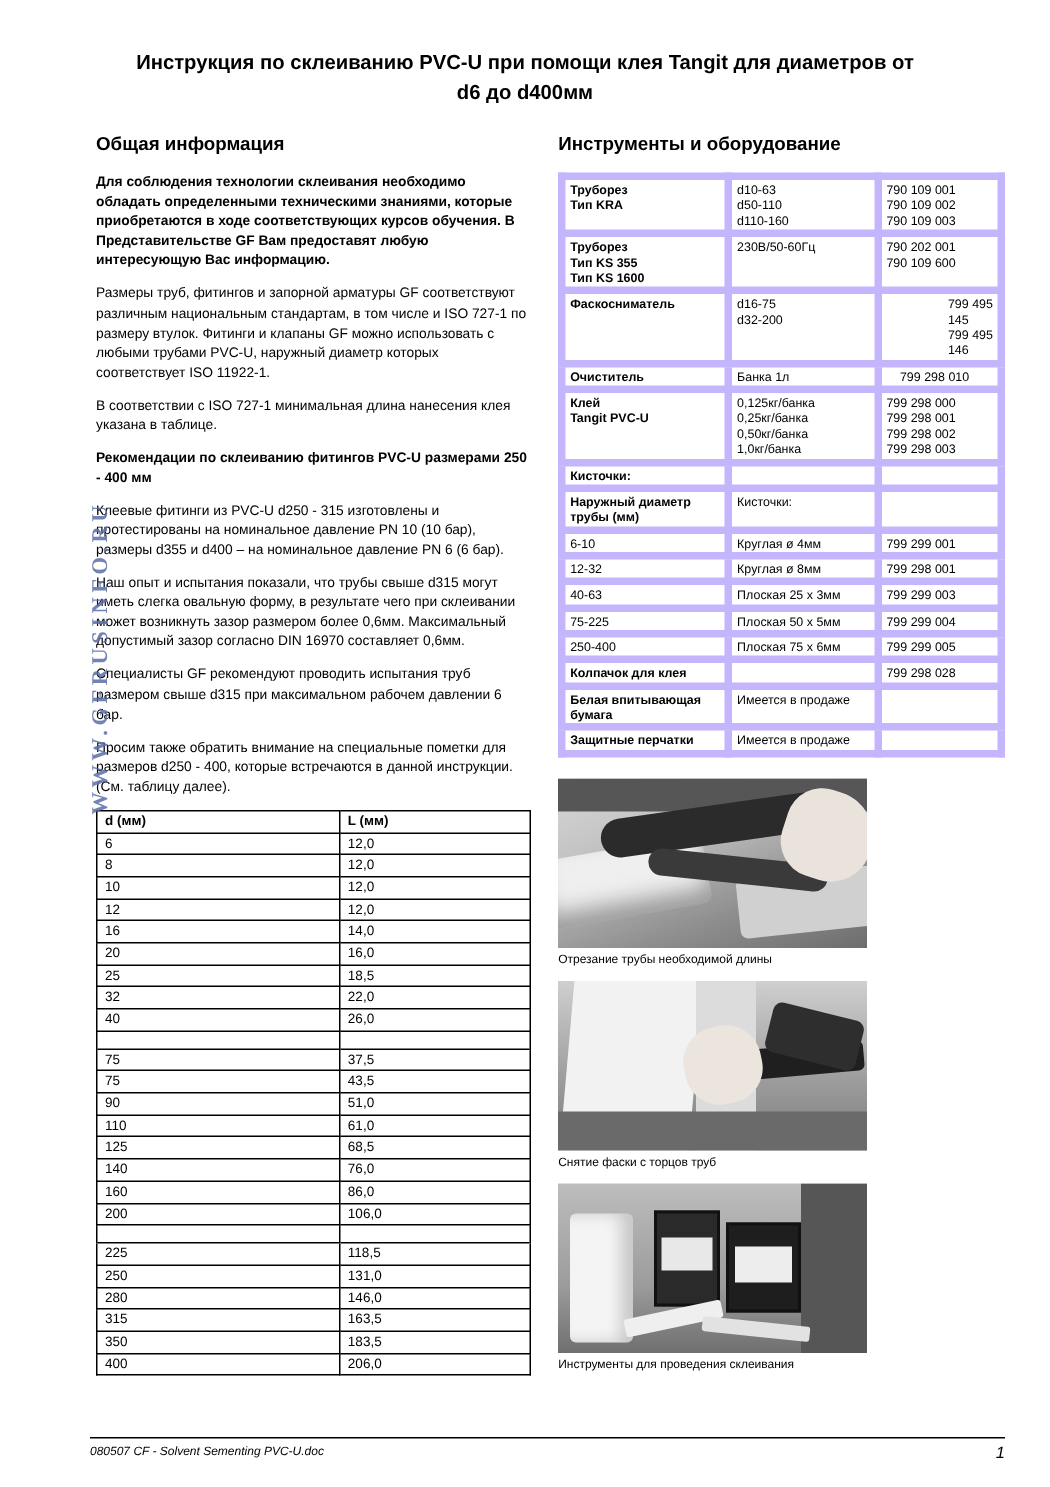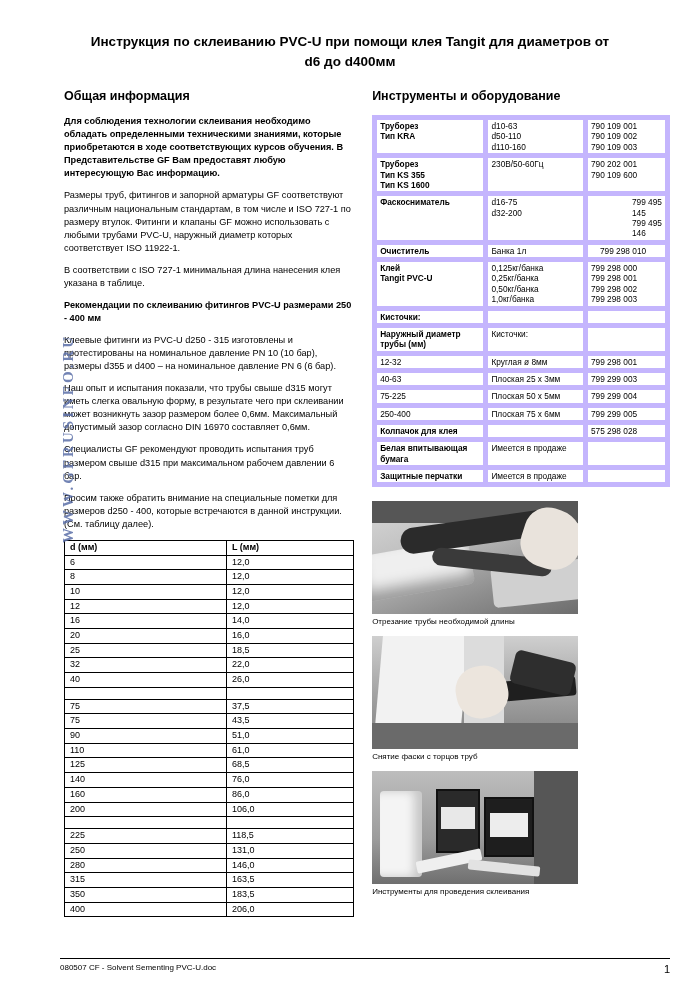--- a/index.html
+++ b/index.html
@@ -152,20 +152,21 @@
   .footer {
     position: absolute;
     left: 60px;
     right: 30px;
     bottom: 16px;
     border-top: 1px solid #000;
     padding-top: 4px;
     display: flex;
     justify-content: space-between;
     font-size: 8px;
+    font-style: italic;
   }
   .footer .pg { font-size: 11px; }
 </style>
 </head>
 <body>
 
 <div class="page">
 
   <div class="watermark">WWW.GFRUSINFO.RU</div>
 
@@ -347,20 +348,25 @@
               <td class="c1" style="white-space: pre-line;">Кисточки:</td>
               <td class="c2" style="white-space: pre-line;"></td>
               <td class="c3" style="white-space: pre-line;"></td>
             </tr>
             <tr>
               <td class="c1" style="white-space: pre-line;">Наружный диаметр трубы (мм)</td>
               <td class="c2" style="white-space: pre-line;">Кисточки:</td>
               <td class="c3" style="white-space: pre-line;"></td>
             </tr>
             <tr>
+              <td class="c1 plain" style="white-space: pre-line;">6-10</td>
+              <td class="c2" style="white-space: pre-line;">Круглая ø 4мм</td>
+              <td class="c3" style="white-space: pre-line;">799 299 001</td>
+            </tr>
+            <tr>
               <td class="c1 plain" style="white-space: pre-line;">12-32</td>
               <td class="c2" style="white-space: pre-line;">Круглая ø 8мм</td>
               <td class="c3" style="white-space: pre-line;">799 298 001</td>
             </tr>
             <tr>
               <td class="c1 plain" style="white-space: pre-line;">40-63</td>
               <td class="c2" style="white-space: pre-line;">Плоская 25 х 3мм</td>
               <td class="c3" style="white-space: pre-line;">799 299 003</td>
             </tr>
             <tr>
@@ -369,21 +375,21 @@
               <td class="c3" style="white-space: pre-line;">799 299 004</td>
             </tr>
             <tr>
               <td class="c1 plain" style="white-space: pre-line;">250-400</td>
               <td class="c2" style="white-space: pre-line;">Плоская 75 х 6мм</td>
               <td class="c3" style="white-space: pre-line;">799 299 005</td>
             </tr>
             <tr>
               <td class="c1" style="white-space: pre-line;">Колпачок для клея</td>
               <td class="c2" style="white-space: pre-line;"></td>
-              <td class="c3" style="white-space: pre-line;">575 298 028</td>
+              <td class="c3" style="white-space: pre-line;">799 298 028</td>
             </tr>
             <tr>
               <td class="c1" style="white-space: pre-line;">Белая впитывающая бумага</td>
               <td class="c2" style="white-space: pre-line;">Имеется в продаже</td>
               <td class="c3" style="white-space: pre-line;"></td>
             </tr>
             <tr>
               <td class="c1" style="white-space: pre-line;">Защитные перчатки</td>
               <td class="c2" style="white-space: pre-line;">Имеется в продаже</td>
               <td class="c3" style="white-space: pre-line;"></td>

